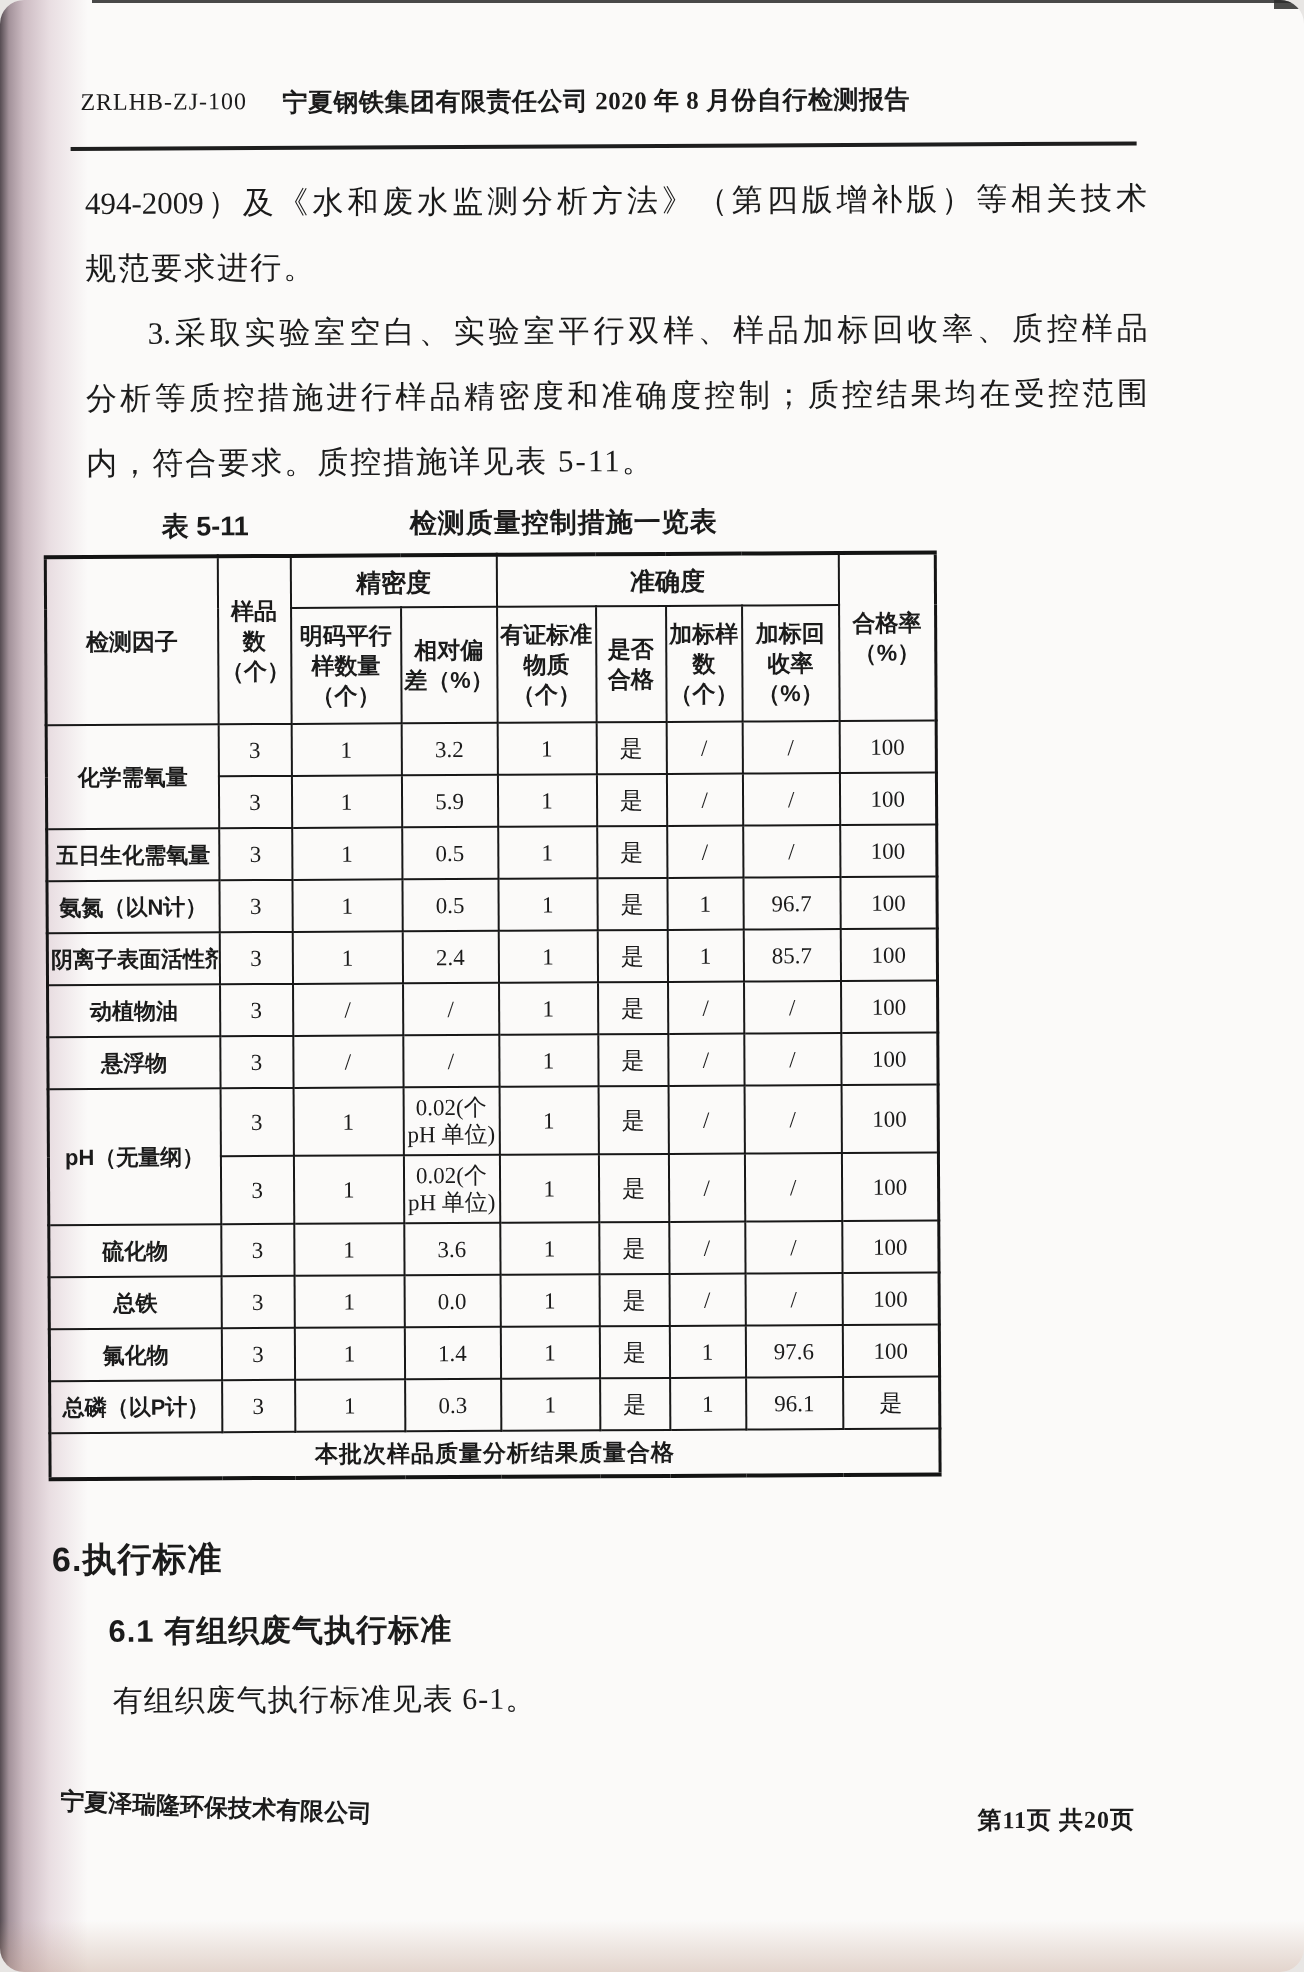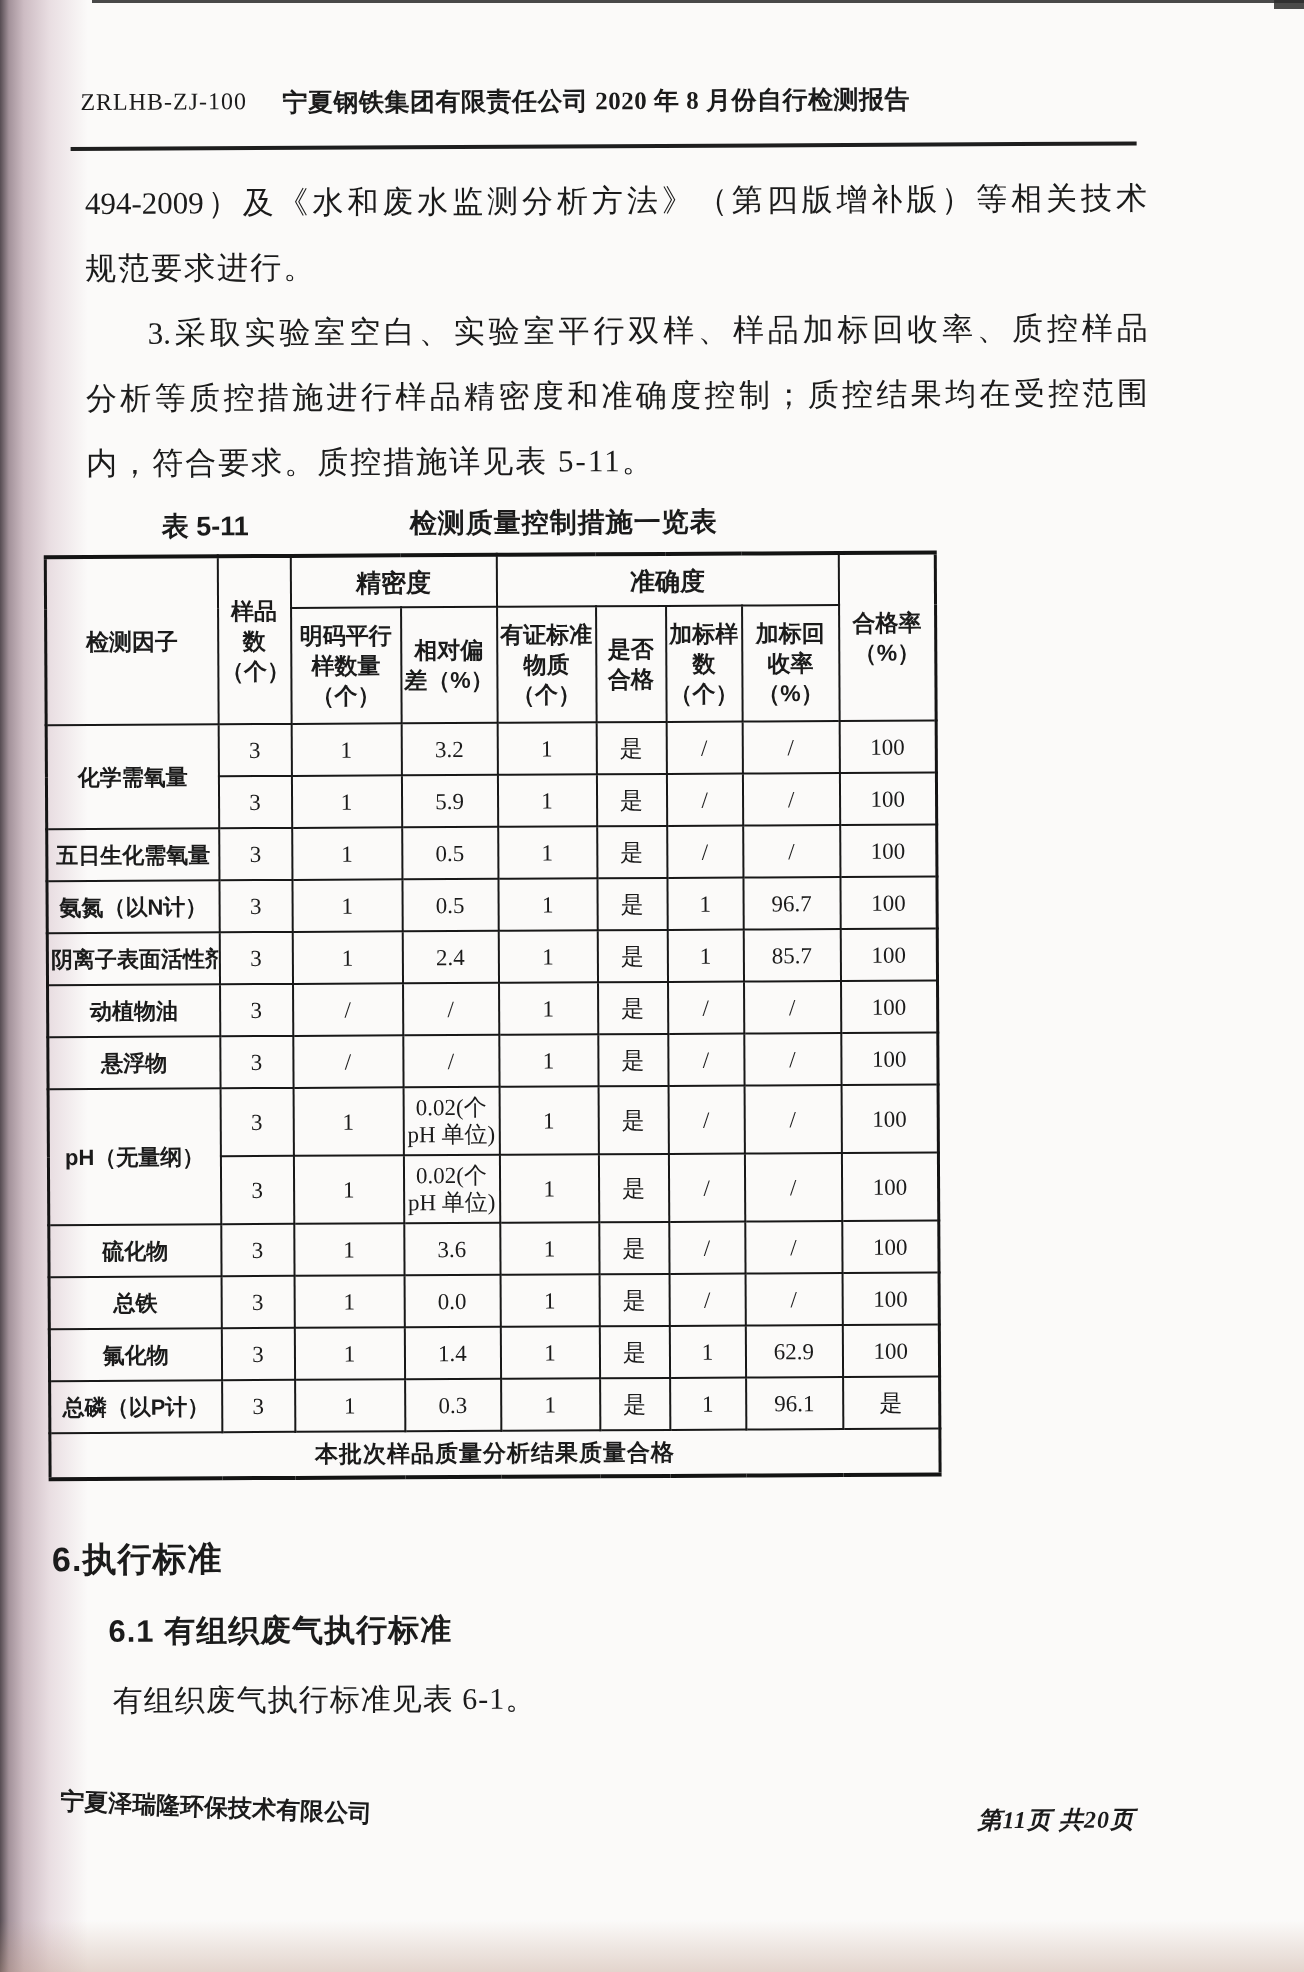--- a/index.html
+++ b/index.html
@@ -4,20 +4,21 @@
 <style>
   html,body{margin:0;padding:0;background:#e8e6e4;}
   .page{
     position:relative;
     width:1304px;height:1972px;
     margin:0 auto;
     background:#fbfaf9;
     overflow:hidden;
     font-family:"Liberation Serif","DejaVu Serif",serif;
     color:#1b1b1b;
+    border-radius:24px;
   }
   .tilt{position:absolute;left:0;top:0;width:100%;height:100%;transform:rotate(-0.3deg);transform-origin:50% 40%;}
 
   
   .edge-left{position:absolute;left:0;top:0;bottom:0;width:88px;
     background:linear-gradient(90deg,#564c52 0px,#a3929a 9px,#cdbcc3 24px,#e9dee2 50px,rgba(252,250,250,0) 88px);}
   .edge-top{position:absolute;left:92px;top:0;width:1212px;height:3px;background:#1d1d1d;opacity:.8;}
   .edge-corner-tr{position:absolute;right:0;top:0;width:30px;height:9px;background:#2b2b2b;opacity:.85;}
   .edge-bottom{position:absolute;left:0;bottom:0;width:100%;height:52px;
     background:linear-gradient(0deg,rgba(190,156,138,.4),rgba(190,156,138,0));}
@@ -58,21 +59,21 @@
   
   .h6{position:absolute;left:48px;top:1534px;font-size:34px;font-weight:bold;
     font-family:"Liberation Sans","DejaVu Sans",sans-serif;letter-spacing:1px;}
   .h61{position:absolute;left:104px;top:1608px;font-size:31px;font-weight:bold;
     font-family:"Liberation Sans","DejaVu Sans",sans-serif;letter-spacing:1px;}
   .p61{position:absolute;left:108px;top:1678px;font-size:30px;letter-spacing:1px;}
 
   
   .foot-company{position:absolute;left:55px;top:1782px;font-size:24px;font-weight:bold;
     font-family:"Liberation Sans","DejaVu Sans",sans-serif;transform:rotate(2.6deg);transform-origin:left center;}
-  .foot-page{position:absolute;left:972px;top:1806px;font-size:24px;font-weight:bold;letter-spacing:1px;font-style:italic;}
+  .foot-page{position:absolute;left:972px;top:1806px;font-size:24px;font-weight:bold;letter-spacing:1px;}
 </style>
 </head>
 <body>
 
 <div class="page">
   <div class="edge-left"></div>
   <div class="edge-top"></div>
   <div class="edge-corner-tr"></div>
   <div class="edge-bottom"></div>
 
@@ -242,21 +243,21 @@
         <td>100</td>
       </tr>
       <tr class="r">
         <td class="factor">氟化物</td>
         <td>3</td>
         <td>1</td>
         <td>1.4</td>
         <td>1</td>
         <td>是</td>
         <td>1</td>
-        <td>62.9</td>
+        <td>97.6</td>
         <td>100</td>
       </tr>
       <tr class="r">
         <td class="factor">总磷（以P计）</td>
         <td>3</td>
         <td>1</td>
         <td>0.3</td>
         <td>1</td>
         <td>是</td>
         <td>1</td>

